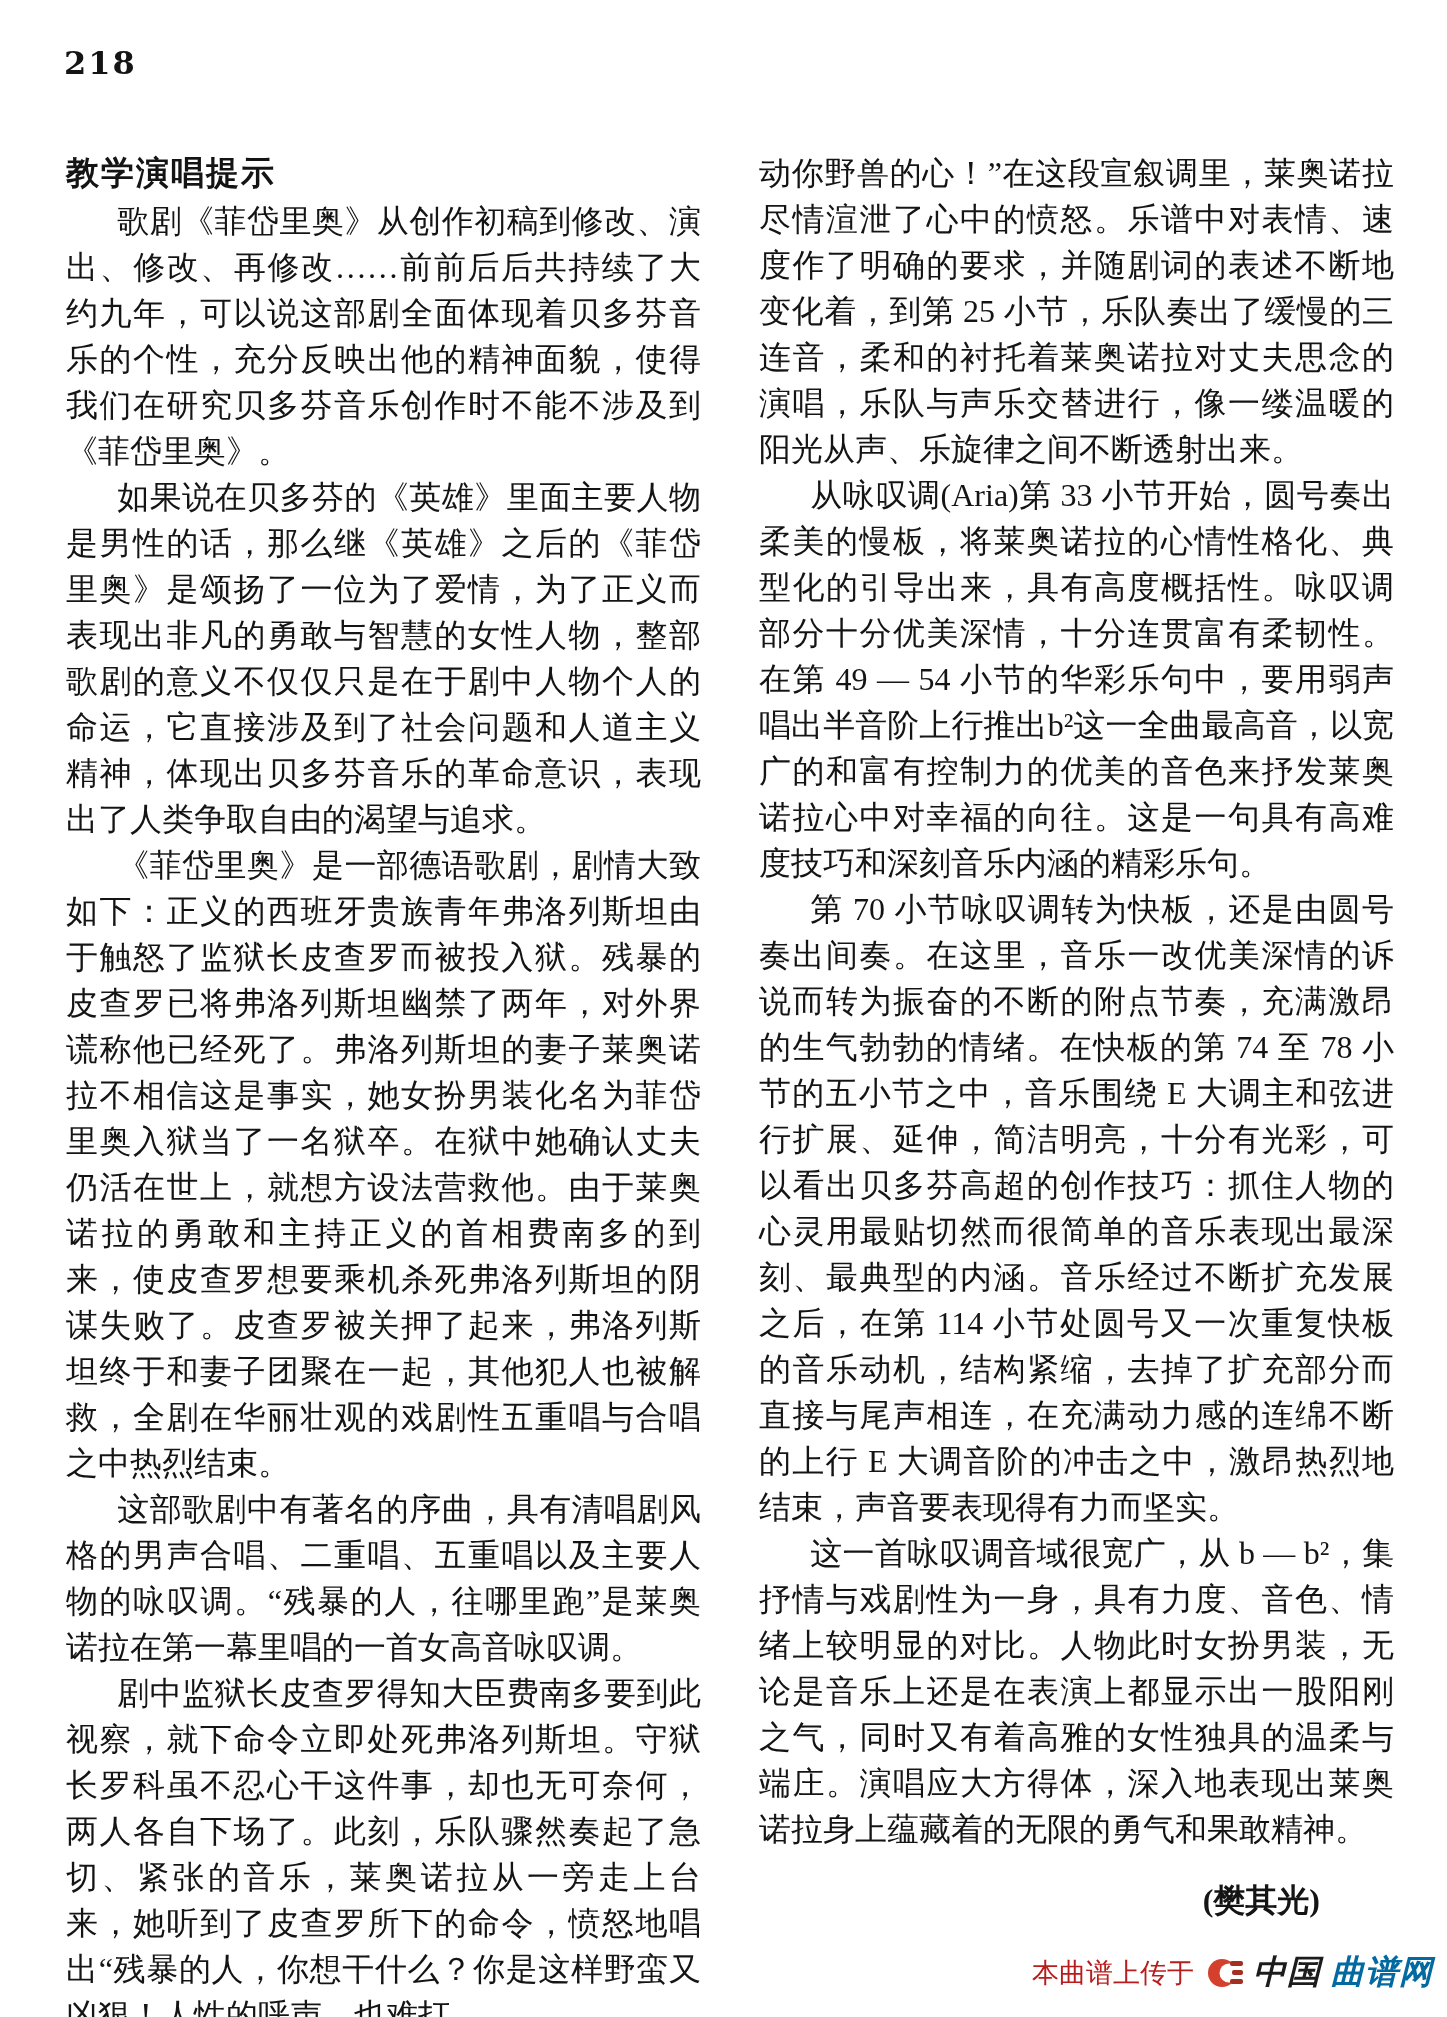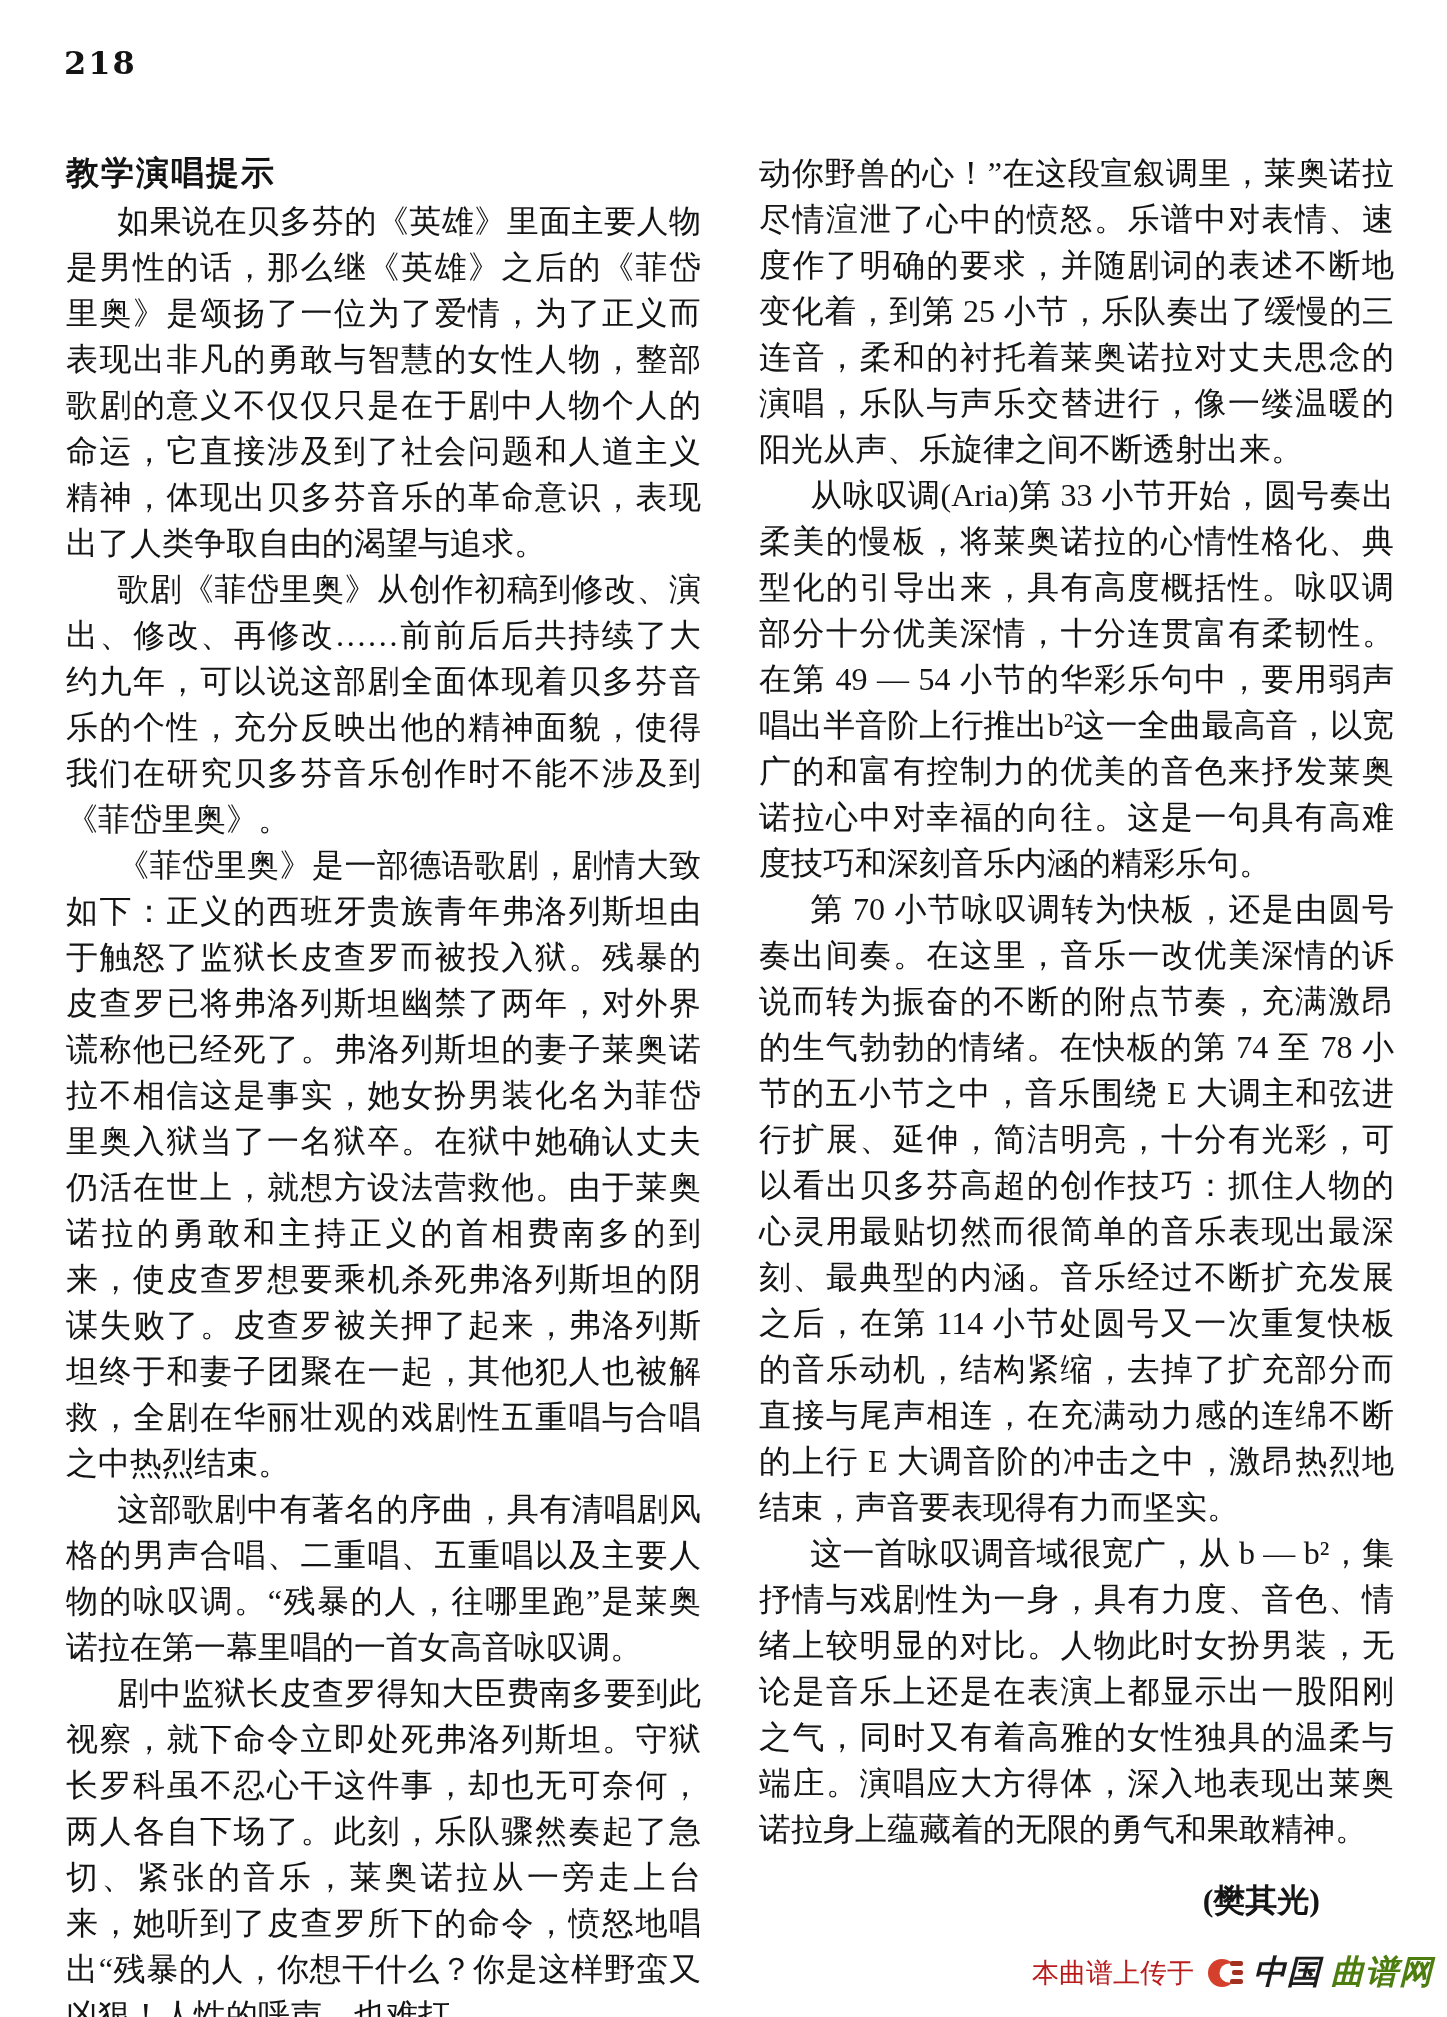--- a/index.html
+++ b/index.html
@@ -93,36 +93,36 @@
     align-items: baseline;
     gap: 10px;
     font-family: "Liberation Sans", "DejaVu Sans", sans-serif;
     font-weight: 900;
     font-style: italic;
     font-size: 33px;
     letter-spacing: 1px;
     text-align: center;
   }
   .site-cn { color: #1c1c1c; }
-  .site-qp { color: #4d7c0f; }
+  .site-qp { color: #0369a1; }
 </style>
 </head>
 <body>
 
 <div class="page">
 
   <div class="page-number">218</div>
 
   <div class="columns">
 
     <div class="column">
       <h2 class="heading">教学演唱提示</h2>
       <div>
+          <p class="para">歌剧《菲岱里奥》从创作初稿到修改、演出、修改、再修改……前前后后共持续了大约九年，可以说这部剧全面体现着贝多芬音乐的个性，充分反映出他的精神面貌，使得我们在研究贝多芬音乐创作时不能不涉及到《菲岱里奥》。</p>
           <p class="para">如果说在贝多芬的《英雄》里面主要人物是男性的话，那么继《英雄》之后的《菲岱里奥》是颂扬了一位为了爱情，为了正义而表现出非凡的勇敢与智慧的女性人物，整部歌剧的意义不仅仅只是在于剧中人物个人的命运，它直接涉及到了社会问题和人道主义精神，体现出贝多芬音乐的革命意识，表现出了人类争取自由的渴望与追求。</p>
-          <p class="para">歌剧《菲岱里奥》从创作初稿到修改、演出、修改、再修改……前前后后共持续了大约九年，可以说这部剧全面体现着贝多芬音乐的个性，充分反映出他的精神面貌，使得我们在研究贝多芬音乐创作时不能不涉及到《菲岱里奥》。</p>
           <p class="para">《菲岱里奥》是一部德语歌剧，剧情大致如下：正义的西班牙贵族青年弗洛列斯坦由于触怒了监狱长皮查罗而被投入狱。残暴的皮查罗已将弗洛列斯坦幽禁了两年，对外界谎称他已经死了。弗洛列斯坦的妻子莱奥诺拉不相信这是事实，她女扮男装化名为菲岱里奥入狱当了一名狱卒。在狱中她确认丈夫仍活在世上，就想方设法营救他。由于莱奥诺拉的勇敢和主持正义的首相费南多的到来，使皮查罗想要乘机杀死弗洛列斯坦的阴谋失败了。皮查罗被关押了起来，弗洛列斯坦终于和妻子团聚在一起，其他犯人也被解救，全剧在华丽壮观的戏剧性五重唱与合唱之中热烈结束。</p>
           <p class="para">这部歌剧中有著名的序曲，具有清唱剧风格的男声合唱、二重唱、五重唱以及主要人物的咏叹调。“残暴的人，往哪里跑”是莱奥诺拉在第一幕里唱的一首女高音咏叹调。</p>
           <p class="para">剧中监狱长皮查罗得知大臣费南多要到此视察，就下命令立即处死弗洛列斯坦。守狱长罗科虽不忍心干这件事，却也无可奈何，两人各自下场了。此刻，乐队骤然奏起了急切、紧张的音乐，莱奥诺拉从一旁走上台来，她听到了皮查罗所下的命令，愤怒地唱出“残暴的人，你想干什么？你是这样野蛮又凶狠！人性的呼声，也难打</p>
         </div>
     </div>
 
     <div class="column">
       <div>
           <p class="para no-indent">动你野兽的心！”在这段宣叙调里，莱奥诺拉尽情渲泄了心中的愤怒。乐谱中对表情、速度作了明确的要求，并随剧词的表述不断地变化着，到第 25 小节，乐队奏出了缓慢的三连音，柔和的衬托着莱奥诺拉对丈夫思念的演唱，乐队与声乐交替进行，像一缕温暖的阳光从声、乐旋律之间不断透射出来。</p>
           <p class="para">从咏叹调(Aria)第 33 小节开始，圆号奏出柔美的慢板，将莱奥诺拉的心情性格化、典型化的引导出来，具有高度概括性。咏叹调部分十分优美深情，十分连贯富有柔韧性。在第 49 — 54 小节的华彩乐句中，要用弱声唱出半音阶上行推出b²这一全曲最高音，以宽广的和富有控制力的优美的音色来抒发莱奥诺拉心中对幸福的向往。这是一句具有高难度技巧和深刻音乐内涵的精彩乐句。</p>

